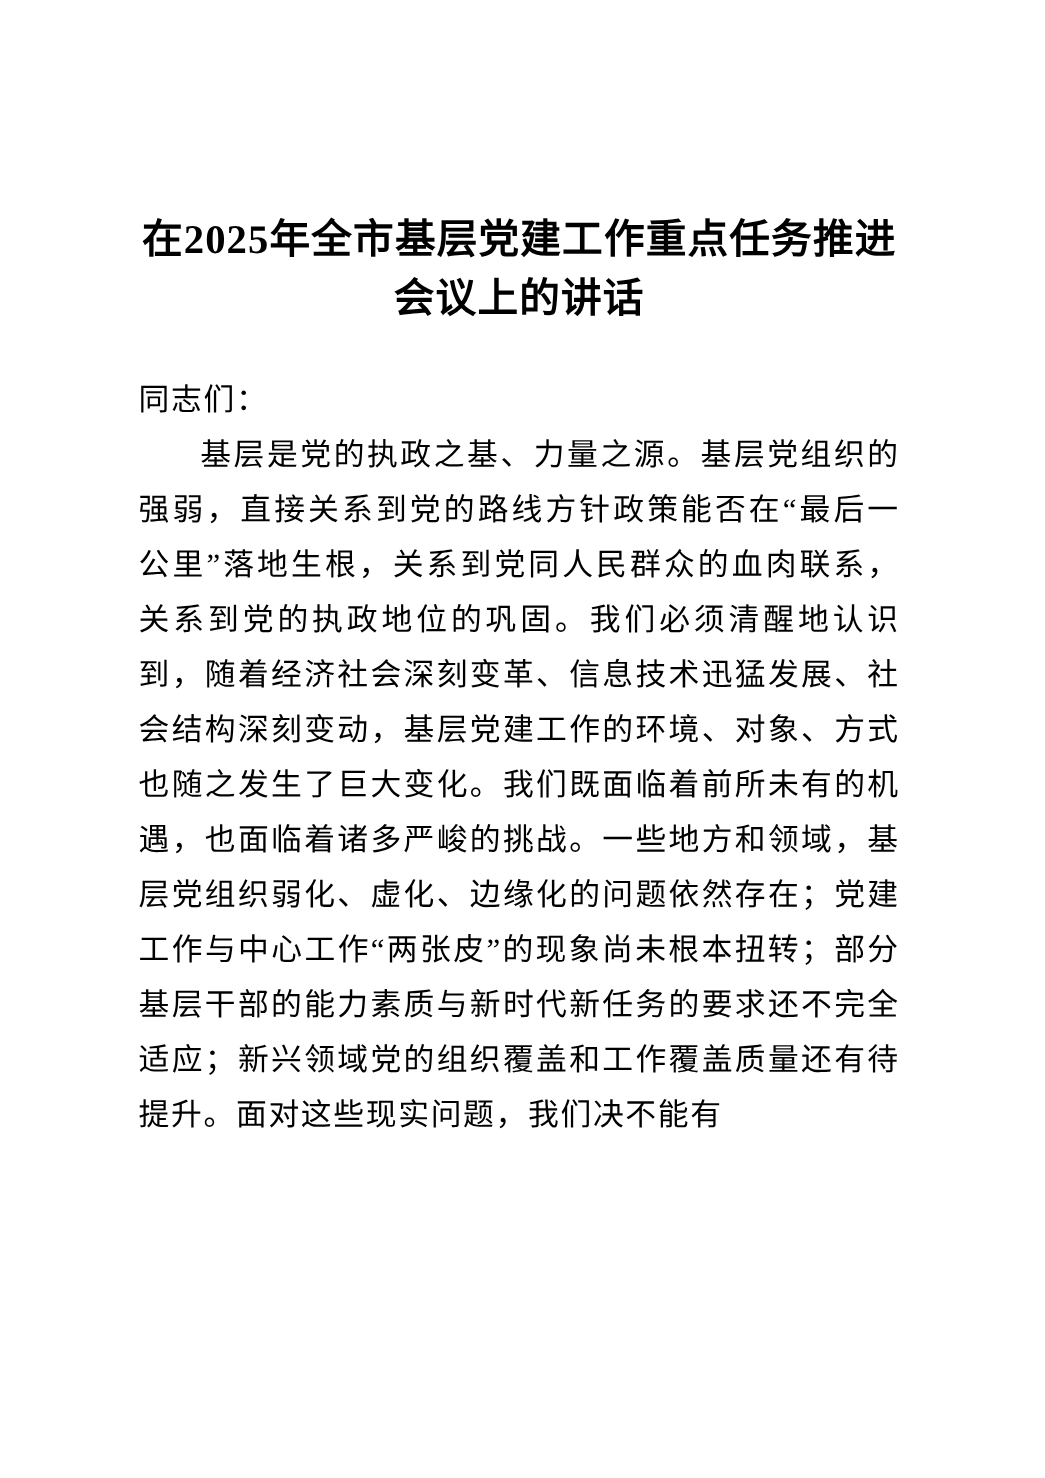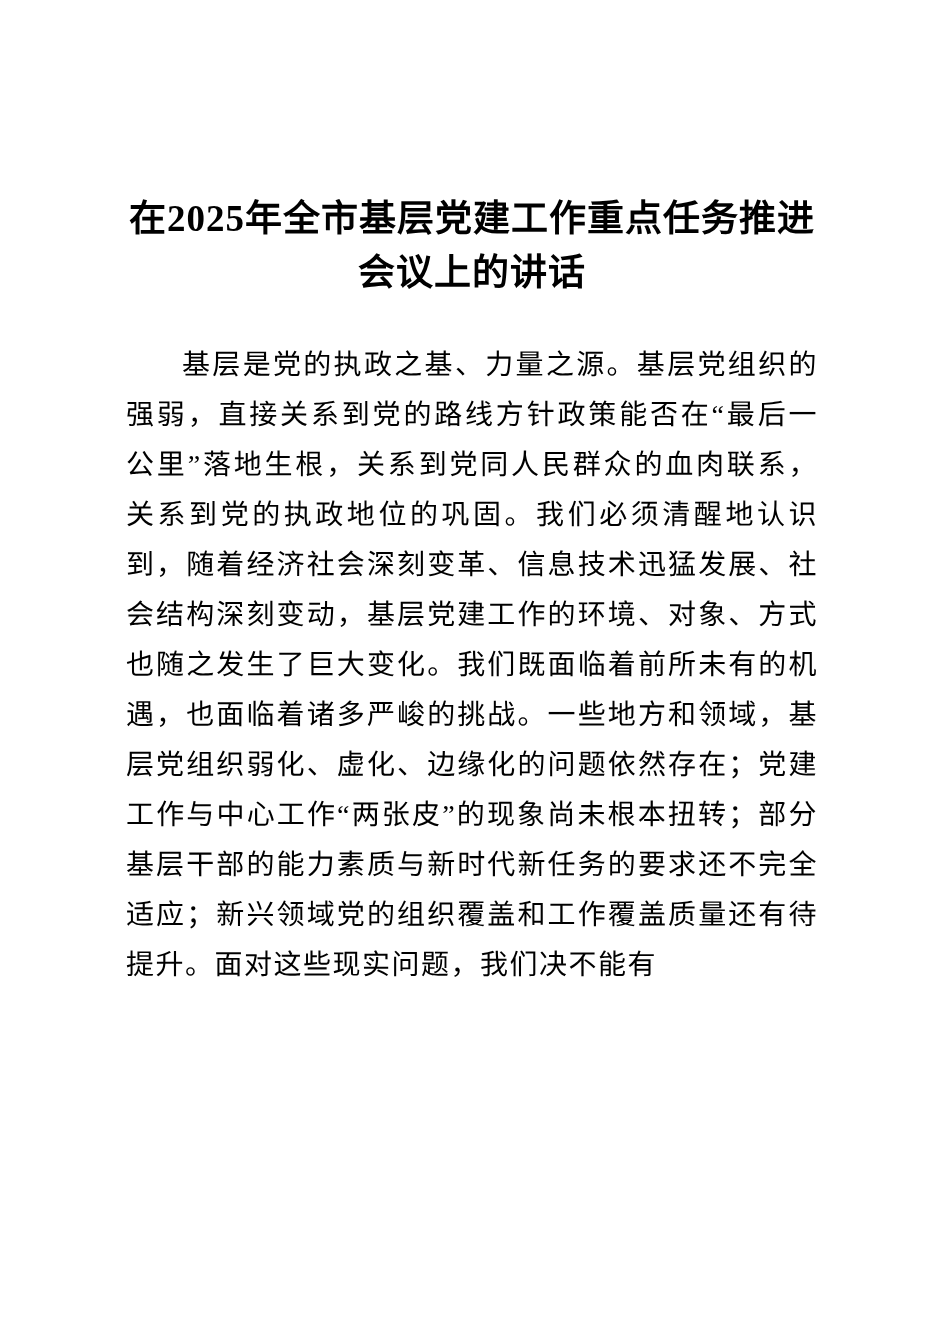--- a/index.html
+++ b/index.html
@@ -38,16 +38,17 @@
   .para.no-indent {
     text-indent: 0;
   }
 </style>
 </head>
 <body>
 
 <div class="page">
   <h1 class="doc-title">在2025年全市基层党建工作重点任务推进会议上的讲话</h1>
 
+  <p class="para no-indent">同志们：</p>
 
 
   <p class="para">基层是党的执政之基、力量之源。基层党组织的强弱，直接关系到党的路线方针政策能否在“最后一公里”落地生根，关系到党同人民群众的血肉联系，关系到党的执政地位的巩固。我们必须清醒地认识到，随着经济社会深刻变革、信息技术迅猛发展、社会结构深刻变动，基层党建工作的环境、对象、方式也随之发生了巨大变化。我们既面临着前所未有的机遇，也面临着诸多严峻的挑战。一些地方和领域，基层党组织弱化、虚化、边缘化的问题依然存在；党建工作与中心工作“两张皮”的现象尚未根本扭转；部分基层干部的能力素质与新时代新任务的要求还不完全适应；新兴领域党的组织覆盖和工作覆盖质量还有待提升。面对这些现实问题，我们决不能有</p>
 </div>
 
 </body></html>

